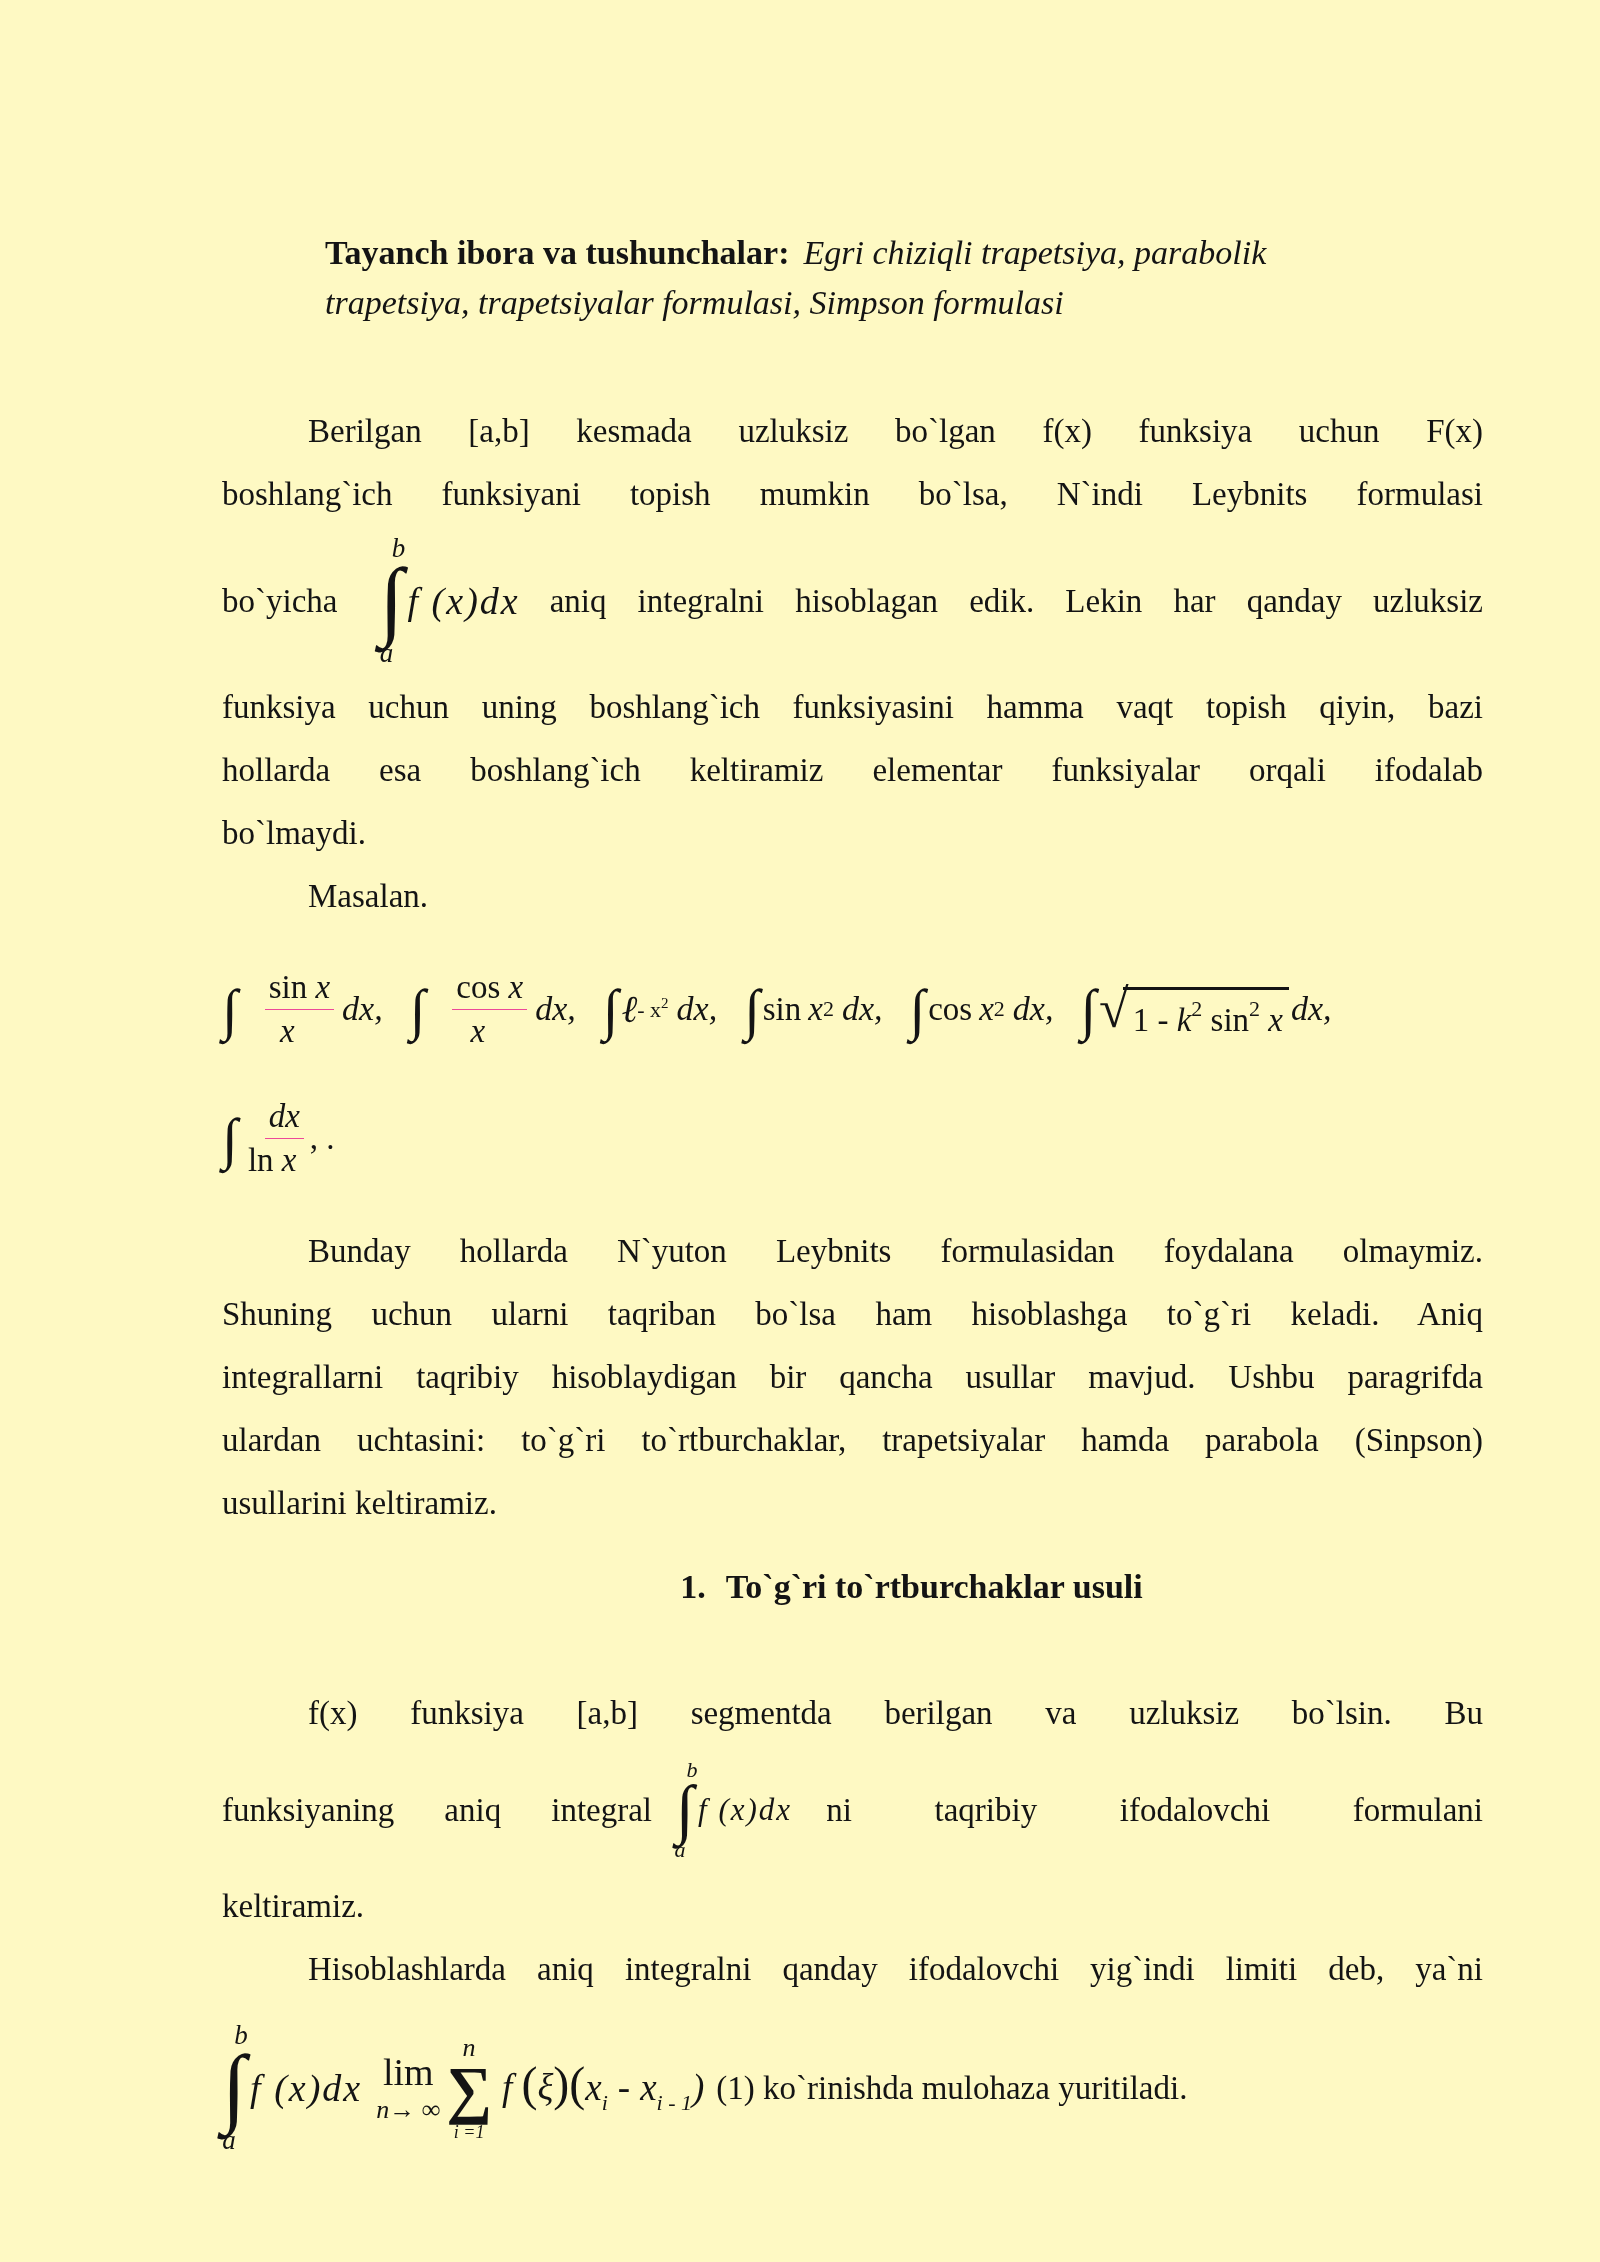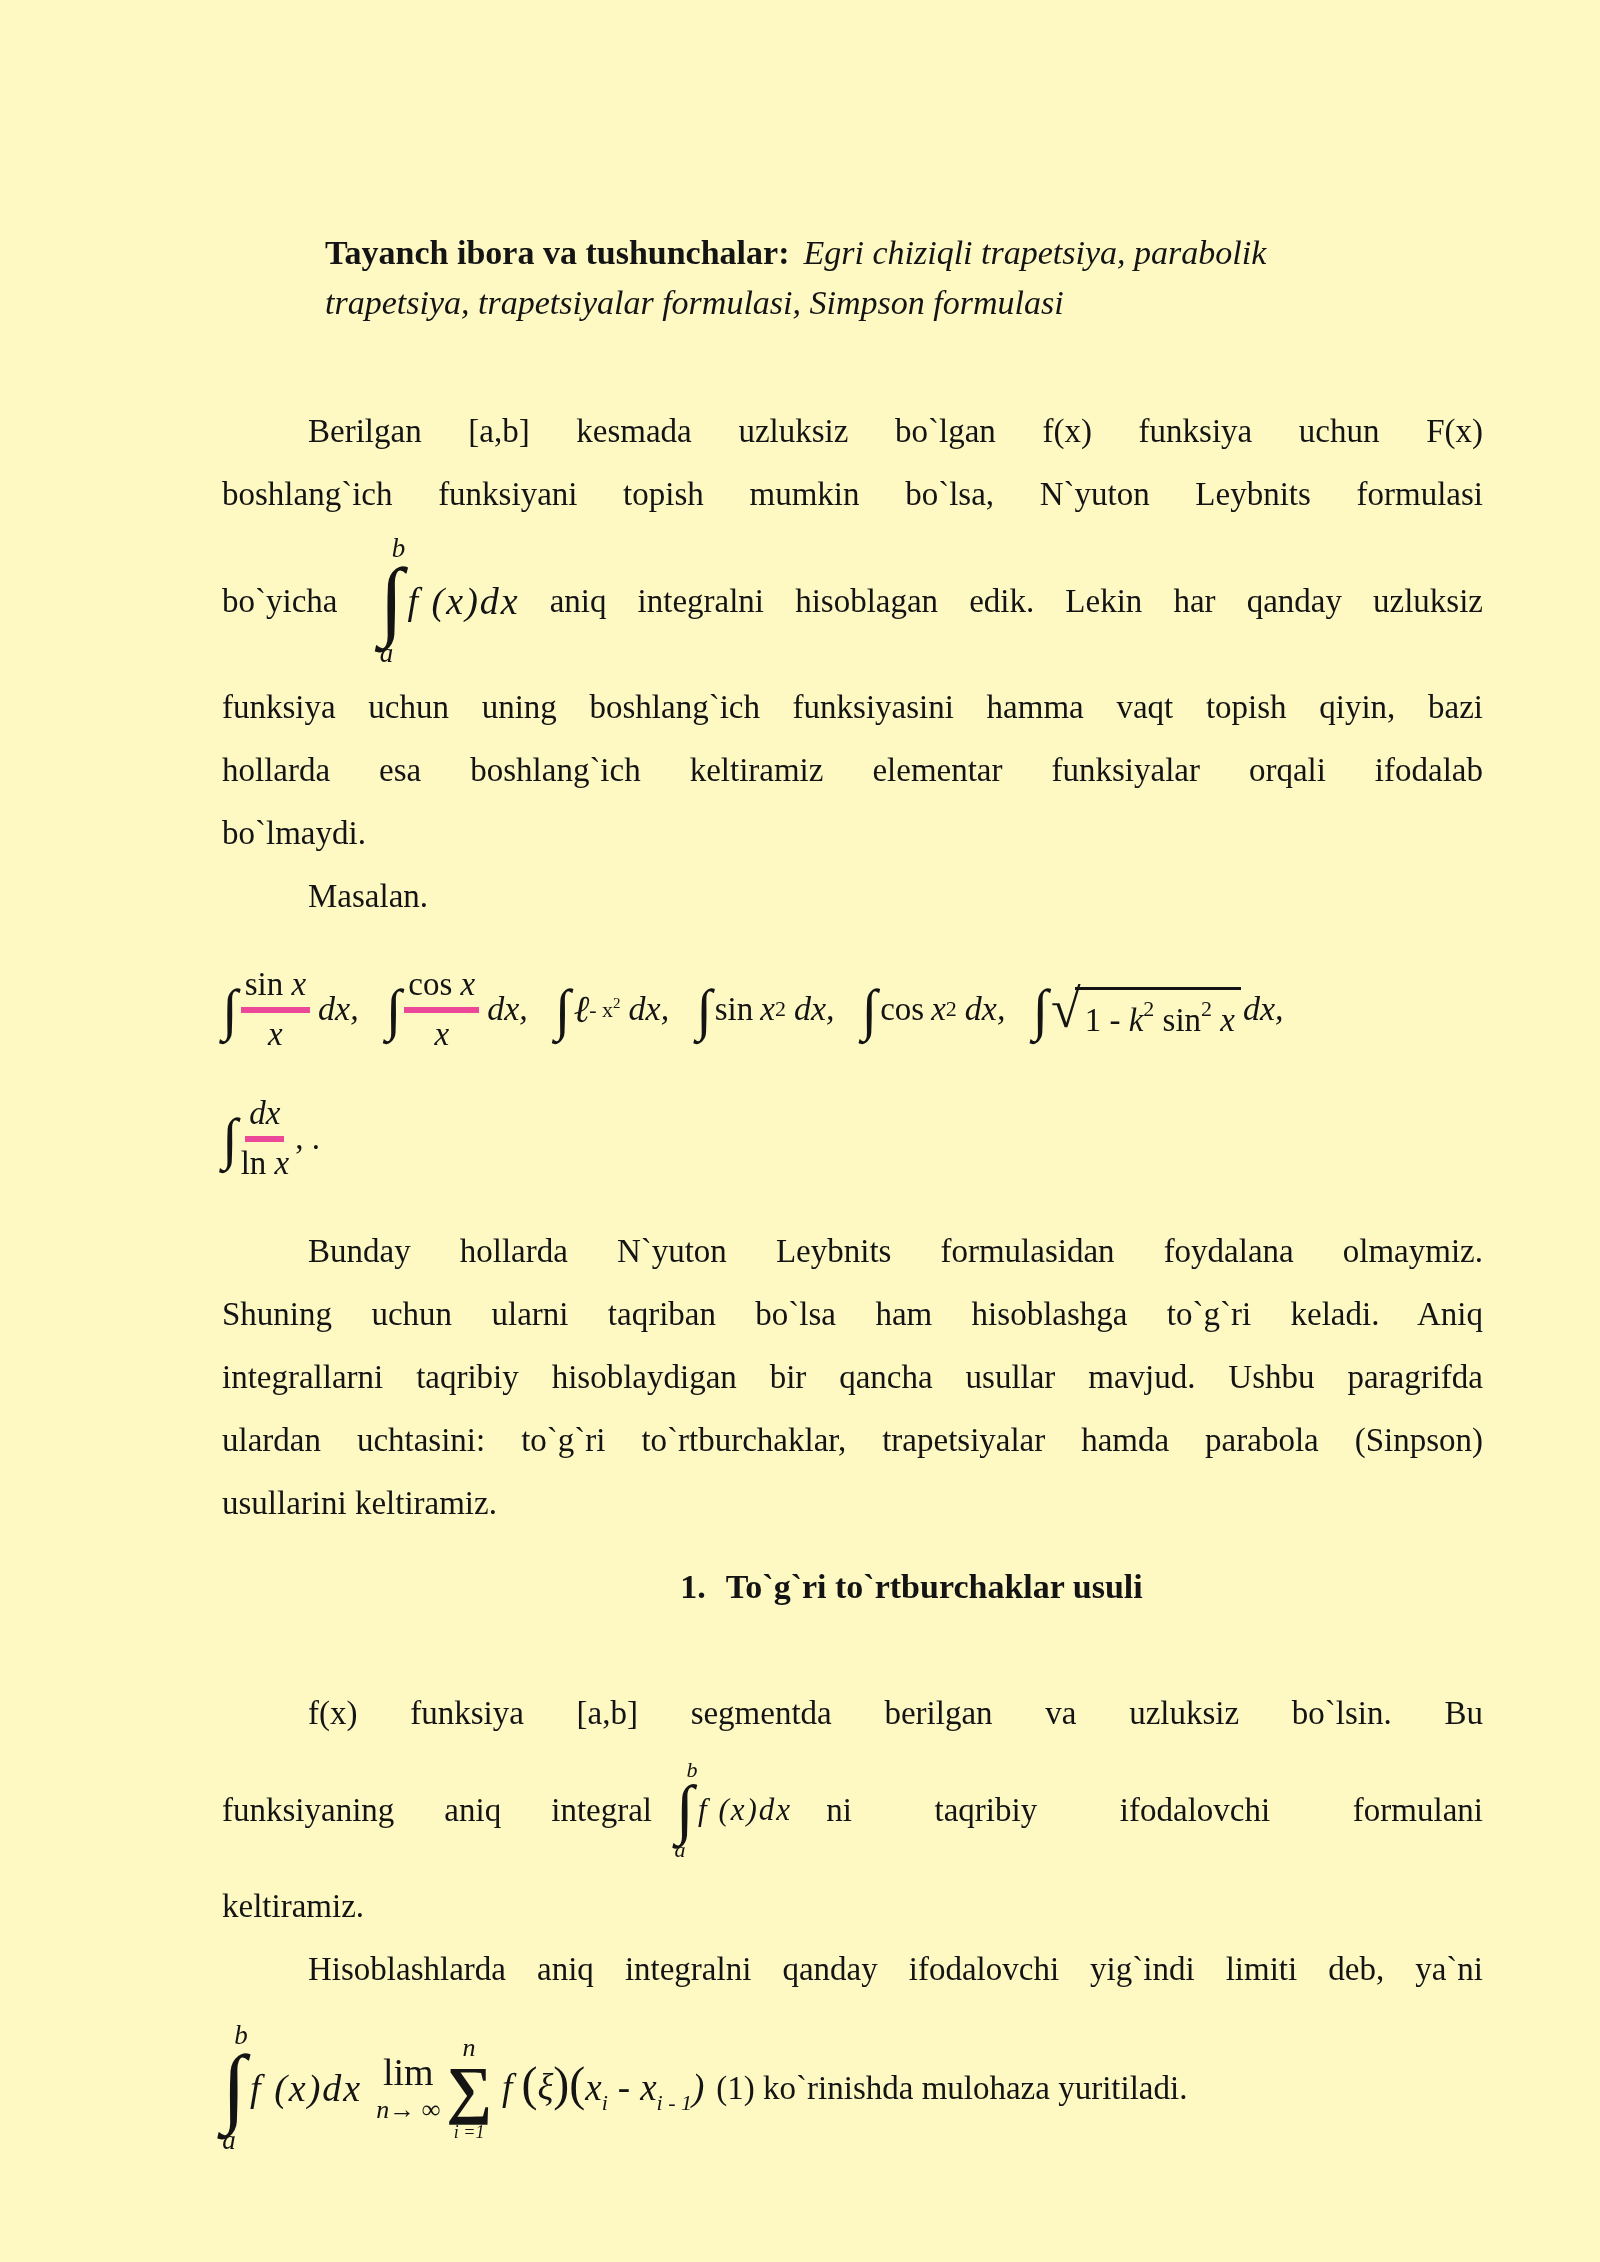--- a/index.html
+++ b/index.html
@@ -37,21 +37,21 @@
   .bigint.sm .glyph{font-size:66px;line-height:.82;}
   .bigint.sm .bot{font-size:22px;margin-top:3px;}
   .integrand{font-size:38px;font-style:italic;letter-spacing:2px;margin-left:4px;}
   .integrand.sm{font-size:31px;}
   
   .fex-row{display:flex;align-items:center;margin-top:20px;height:122px;}
   .fex{display:inline-flex;align-items:center;margin-right:27px;}
   .fex:last-child{margin-right:0;}
   .int-md{font-size:57px;line-height:1;margin-right:3px;}
   .frac{display:inline-flex;flex-direction:column;align-items:center;}
-  .frac .num{font-size:33px;line-height:1.1;border-bottom:6px solid #ec4899;padding:0 4px 4px 4px;white-space:nowrap;}
+  .frac .num{font-size:33px;line-height:1.1;border-bottom:1px solid #ec4899;padding:0 4px 4px 4px;white-space:nowrap;margin-left:24px;}
   .frac .den{font-size:33px;line-height:1.1;padding-top:3px;}
   .fn{font-style:normal;}
   .vr{font-style:italic;}
   .tail{font-size:34px;font-style:italic;margin-left:8px;white-space:nowrap;}
   .sup{font-size:22px;vertical-align:15px;white-space:nowrap;}
   .supn{font-size:22px;vertical-align:15px;font-style:normal;}
   .supsup{font-size:15px;vertical-align:9px;}
   .base-l{font-size:38px;font-style:italic;}
   .sqrt{display:inline-flex;align-items:flex-start;}
   .sqrt .rad{font-size:54px;line-height:1;margin-right:-6px;margin-top:2px;}
@@ -82,21 +82,21 @@
 <div class="page">
   <div class="content">
 
     <div class="doc-head">
       <div><span class="hb">Tayanch ibora va tushunchalar:</span><span class="hi">Egri  chiziqli trapetsiya, parabolik</span></div>
       <div><span class="hi">trapetsiya, trapetsiyalar formulasi, Simpson formulasi</span></div>
     </div>
 
     <div class="para1">
       <div class="jline indent">Berilgan [a,b] kesmada uzluksiz bo`lgan f(x) funksiya uchun F(x)</div>
-      <div class="jline">boshlang`ich funksiyani topish mumkin bo`lsa, N`yuton Leybnits formulasi</div>
+      <div class="jline">boshlang`ich funksiyani topish mumkin bo`lsa, N`indi Leybnits formulasi</div>
       <div class="fline">
         <span class="lead">bo`yicha</span>
         <span class="bigint">
           <span class="top">b</span>
           <span class="glyph">∫</span>
           <span class="bot">a</span>
         </span>
         <span class="integrand">f (x)dx</span>
         <span class="fill">aniq integralni hisoblagan edik. Lekin har qanday uzluksiz</span>
       </div>

